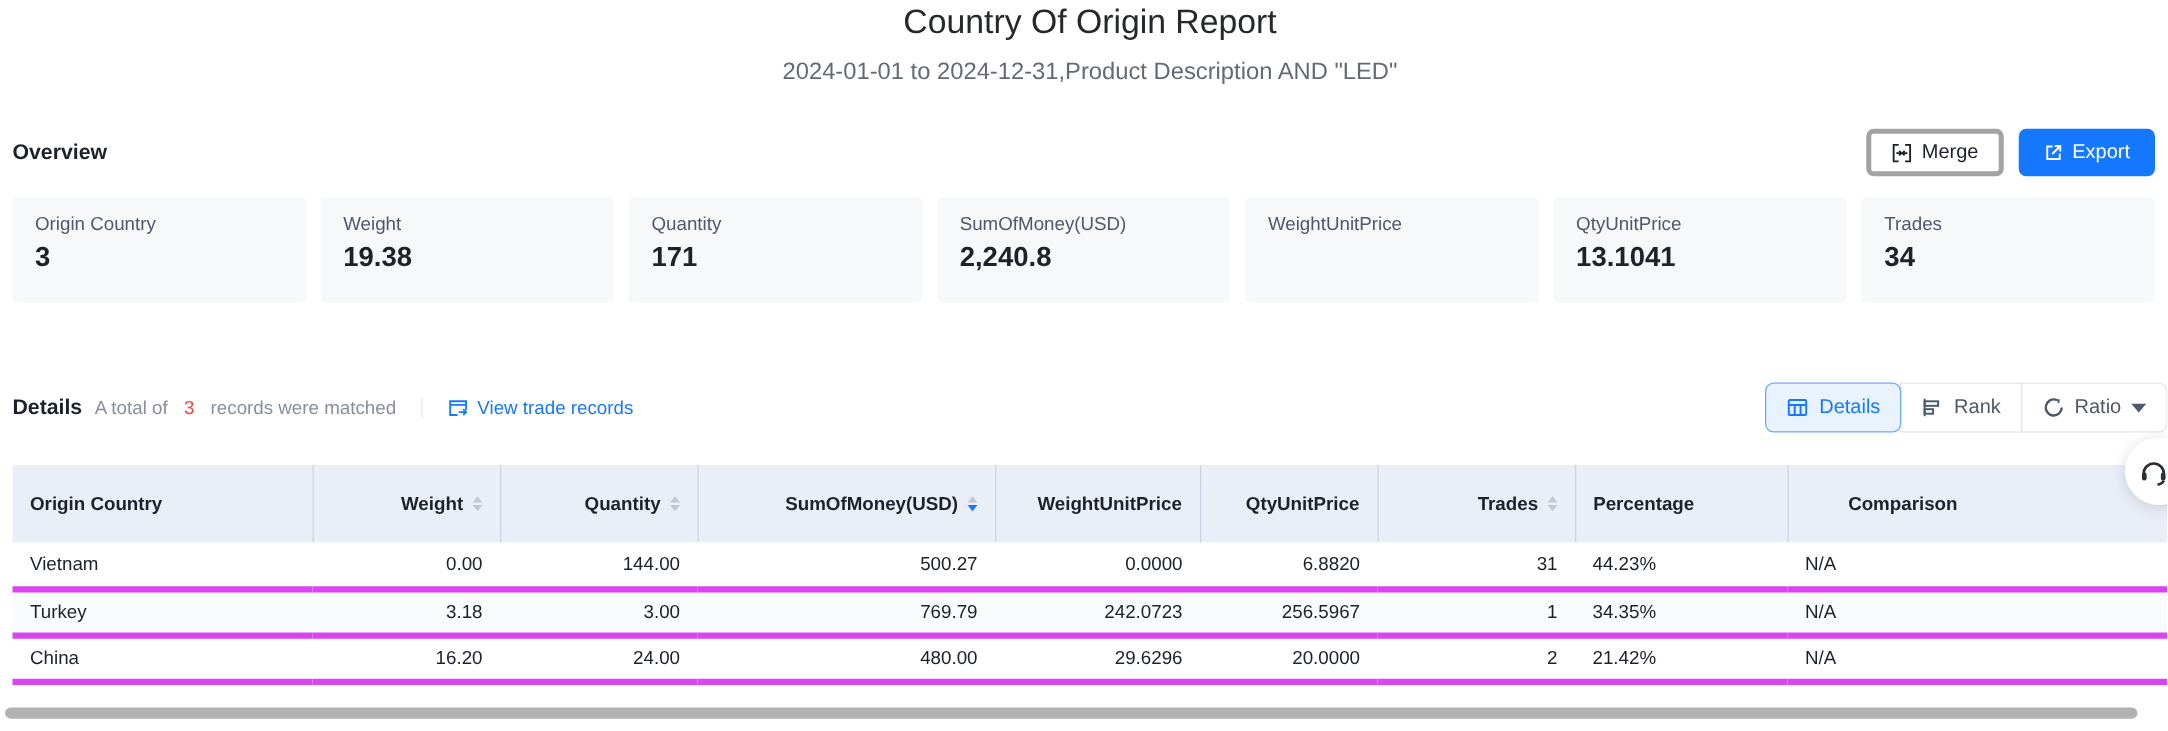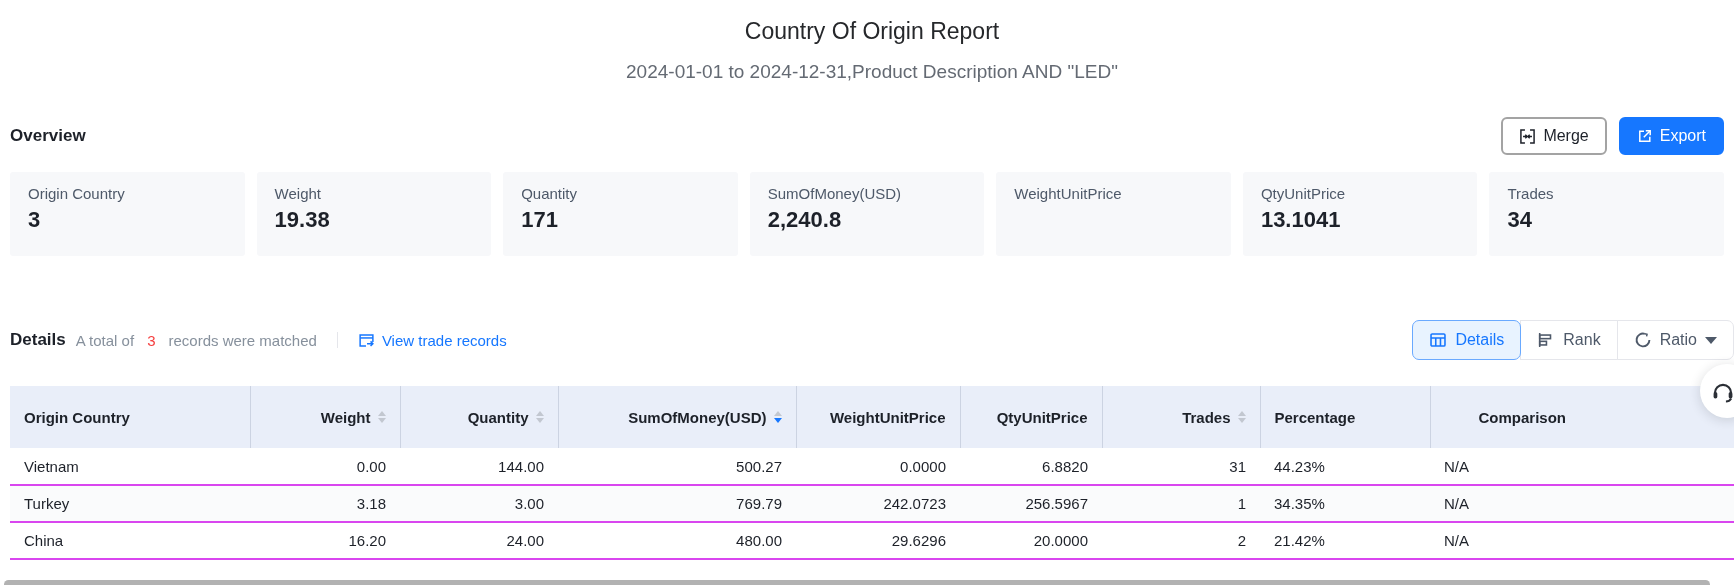--- a/index.html
+++ b/index.html
@@ -1,33 +1,33 @@
 <!DOCTYPE html>
 <html><head>
 <meta charset="utf-8">
 <style>
   * { margin:0; padding:0; box-sizing:border-box; }
   html,body { width:1734px; height:585px; background:#fff; overflow:hidden;
     font-family:"Liberation Sans","DejaVu Sans",sans-serif; color:#1d2129; }
   .page { position:relative; width:1734px; height:585px; padding:0 0 0 10px; }
 
   
-  .title { margin-top:14px; height:34px; line-height:34px; text-align:center;
-    font-size:23px; font-weight:500; color:#26282b; }
+  .title { height:34px; line-height:34px; text-align:center;
+    font-size:27px; font-weight:500; color:#26282b; }
   .subtitle { margin-top:10px; height:28px; line-height:28px; text-align:center;
     font-size:19px; color:#646a73; }
 
   
   .toolbar { margin-top:30px; height:40px; display:flex; align-items:center;
     justify-content:space-between; padding-right:10px; }
   .section-heading { font-size:17px; font-weight:700; color:#1d2129; }
   .toolbar-buttons { display:flex; gap:12px; }
   .btn { display:inline-flex; align-items:center; gap:7px; height:38px;
     padding:11px 16px; border-radius:6px; font-size:16px; cursor:pointer;
-    border:2px solid #a3a3a3; background:#fff; color:#1d2129; }
+    border:4px solid #a3a3a3; background:#fff; color:#1d2129; }
   .btn.primary { background:#1677ff; border-color:#1677ff; color:#fff; }
 
   
   .cards { margin-top:16px; display:flex; gap:12px; padding-right:10px; }
   .card { flex:1 1 0; height:84px; background:#f7f8fa; border-radius:3px;
     padding:13px 18px; }
   .card-label { font-size:15px; color:#4e5969; }
   .card-value { margin-top:5px; font-size:22px; font-weight:700; color:#1d2129; }
 
   
@@ -50,21 +50,21 @@
     border-radius:7px; position:relative; z-index:2; }
   .caret-down { width:0; height:0; border-left:6px solid transparent;
     border-right:6px solid transparent; border-top:7px solid #4e5969; }
 
   
   .grid { margin-top:24px; width:1724px; border-collapse:collapse; table-layout:fixed; }
   .grid thead th { background:#e9eef9; height:62px; font-size:15px; font-weight:700;
     color:#1d2129; padding:0 14px; border-right:1px solid #ccd3e2; }
   .grid thead th:last-child { border-right:none;padding-left:48px; }
   .grid td { height:37px; font-size:15px; color:#1d2129; padding:0 14px;
-    border-bottom:2px solid #d946ef; background:#fff; }
+    border-bottom:5px solid #d946ef; background:#fff; }
   .grid tr.stripe td { background:#fafbfc; }
   .al { text-align:left; } .ar { text-align:right; }
   .th-inner { display:flex; align-items:center; gap:7px; }
   .th-inner.right { justify-content:flex-end; }
   .sorter { display:inline-flex; flex-direction:column; align-items:center; cursor:pointer; }
   .car { width:0; height:0; border-left:4.5px solid transparent; border-right:4.5px solid transparent; }
   .car.up { border-bottom:5.5px solid #c2c7d0; }
   .car.down { border-top:5.5px solid #c2c7d0; margin-top:2px; }
   .car.down.active { border-top-color:#1677ff; }
 

